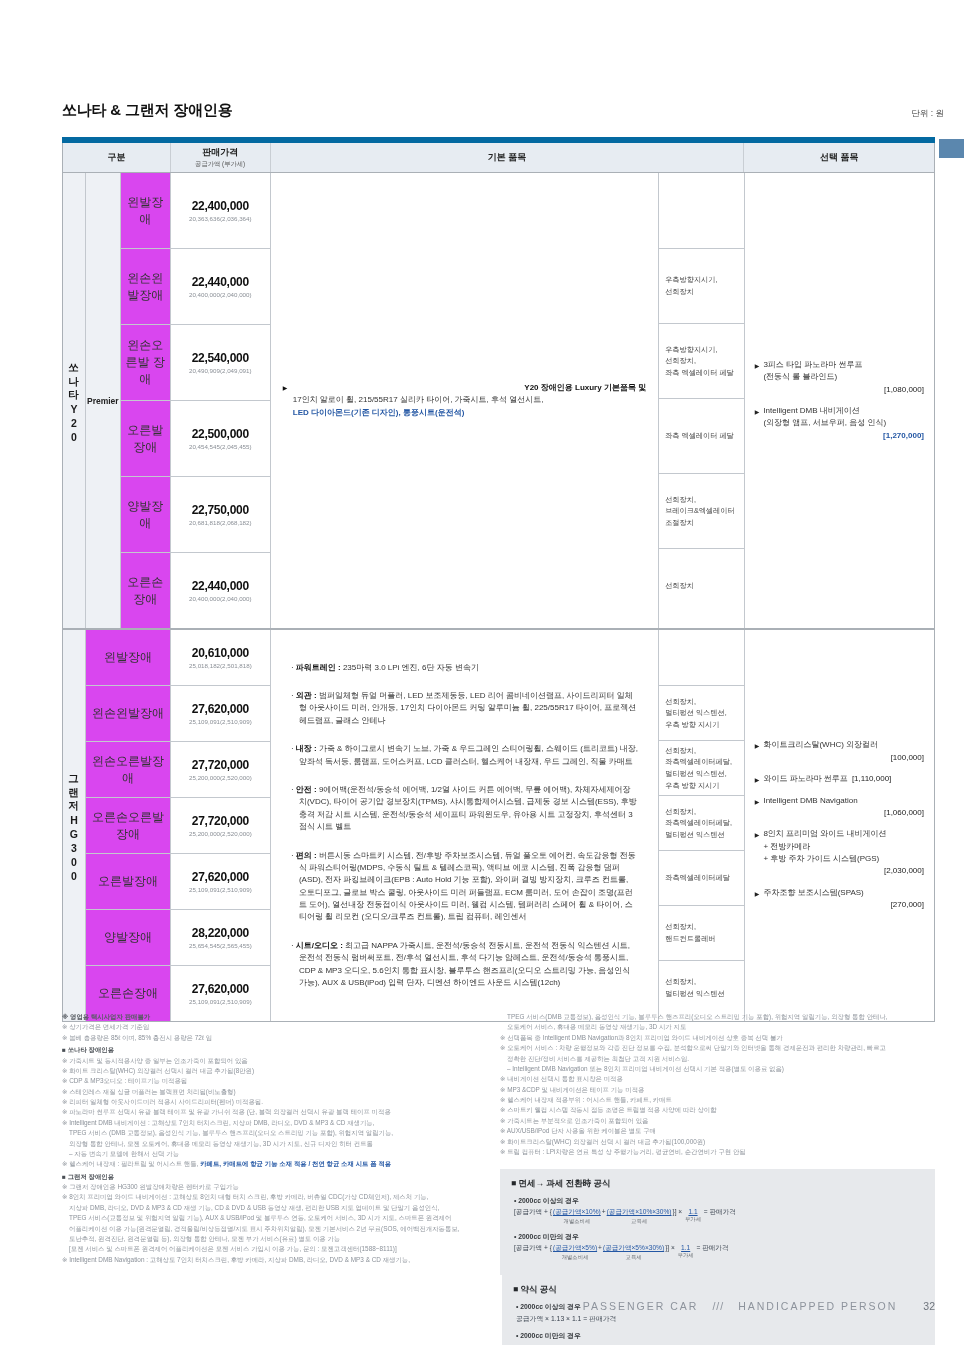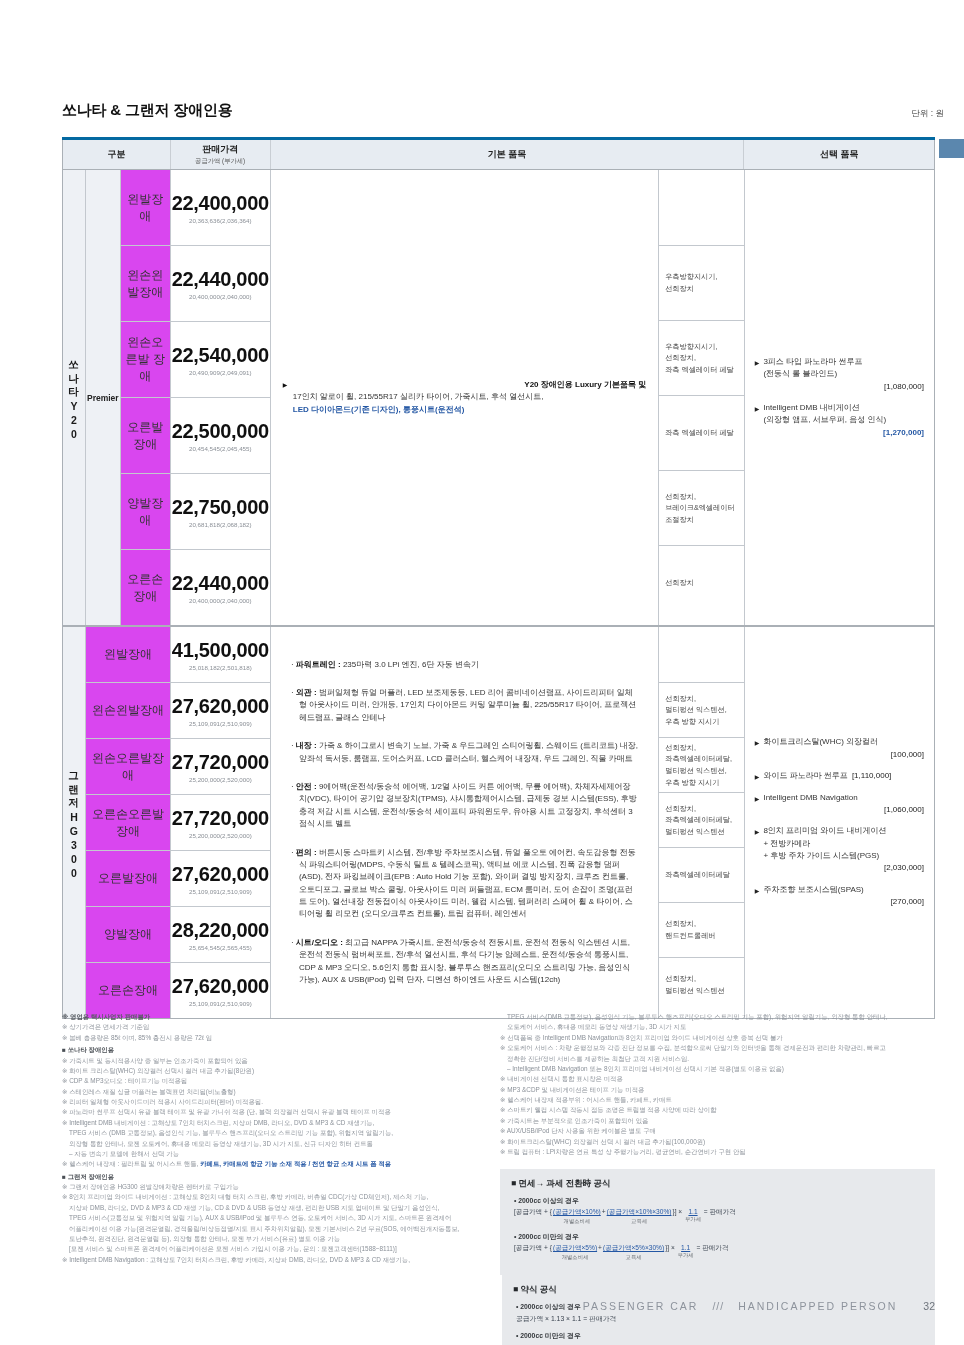--- a/index.html
+++ b/index.html
@@ -7,21 +7,21 @@
     position:relative; width:964px; height:1345px; background:#ffffff;
     font-family:"Liberation Sans","DejaVu Sans",sans-serif; color:#222; overflow:hidden;
   }
   
   .titlebar { position:absolute; left:62px; right:20px; top:101px; display:flex; justify-content:space-between; align-items:flex-end; }
   .doc-title { font-size:15px; font-weight:bold; color:#111; letter-spacing:-0.2px; }
   .unit { font-size:8.5px; color:#444; }
   .bluetab { position:absolute; right:0; top:139px; width:25px; height:19px; background:var(--tabblue,#5b87ae); }
 
   
-  .tbl { position:absolute; left:62px; top:137px; width:873px; border-top:3px solid #0369a1; box-sizing:border-box; }
+  .tbl { position:absolute; left:62px; top:137px; width:873px; border-top:6px solid #0369a1; box-sizing:border-box; }
   .thead { display:flex; height:30px; background:#e7ecf2; border:1px solid #aab0b6; border-top:none; box-sizing:border-box; }
   .th { display:flex; flex-direction:column; justify-content:center; align-items:center;
         font-weight:bold; font-size:9px; color:#222; border-right:1px solid #c9ced4; box-sizing:border-box; }
   .th:last-child { border-right:none; }
   .th .sub { font-size:6.3px; font-weight:normal; color:#555; margin-top:1px; }
   .w-cat{width:108px} .w-price{width:100px} .w-basic{width:475px} .w-opt{width:190px}
 
   .sec { display:flex; border:1px solid #aab0b6; border-top:none; box-sizing:border-box; background:#fff; }
   .sec + .sec { border-top:1px solid #aab0b6; }
   .cell { box-sizing:border-box; }
@@ -30,21 +30,21 @@
   .trimcell { width:35px; background:#eef1f5; display:flex; align-items:center; justify-content:center; font-size:8.5px; font-weight:bold; color:#222; border-right:1px solid #c3c8ce; }
 
   .rowsL { display:flex; flex-direction:column; }
   .rowL { display:flex; border-top:1px solid #c3c8ce; }
   .rowL:first-child { border-top:none; }
   .sonata .rowL { height:75px; } .grandeur .rowL { height:55px; }
   .discell { width:50px; background:#d946ef; display:flex; align-items:center; justify-content:center; text-align:center;
              font-size:12px; color:#333; padding:0 3px; border-right:1px solid #c3c8ce; line-height:1.4; }
   .grandeur .discell { width:85px; }
   .pricecell { width:100px; display:flex; flex-direction:column; align-items:center; justify-content:center; background:#fff; border-right:1px solid #c3c8ce; }
-  .p1 { font-size:20px; font-weight:bold; color:#101010; letter-spacing:-0.3px; }
+  .p1 { font-size:12px; font-weight:bold; color:#101010; letter-spacing:-0.3px; }
   .p2 { font-size:6.2px; color:#8a8f96; margin-top:2px; }
 
   .basiccell { width:390px; padding:10px 12px; font-size:8px; line-height:1.55; color:#333;
                display:flex; flex-direction:column; justify-content:center; border-right:1px solid #c3c8ce; }
   .sb-title { display:flex; font-weight:bold; color:#111;justify-content:space-between; }
   .sb-arrow { font-size:6px; margin:2px 4px 0 0; }
   .sb-line { padding-left:10px; }
   .sb-blue { padding-left:10px; font-weight:bold; color:var(--accent,#2457a4); }
   .gb-item { padding-left:8px; text-indent:-8px; margin:8px; }
   .gb-item .lb { font-weight:bold; color:#111; }
@@ -208,21 +208,21 @@
 
     <div class="sec grandeur">
       <div class="cell vcell">
         <span class="vtxt">그랜저</span>
         <span class="vtxt">HG300</span>
       </div>
       <div class="rowsL">
         <div class="rowL">
           <div class="cell discell">왼발장애</div>
           <div class="cell pricecell">
-            <div class="p1">41,500,000</div>
+            <div class="p1">20,610,000</div>
             <div class="p2">25,018,182(2,501,818)</div>
           </div>
         </div>
         <div class="rowL">
           <div class="cell discell">왼손왼발장애</div>
           <div class="cell pricecell">
             <div class="p1">27,620,000</div>
             <div class="p2">25,109,091(2,510,909)</div>
           </div>
         </div>

